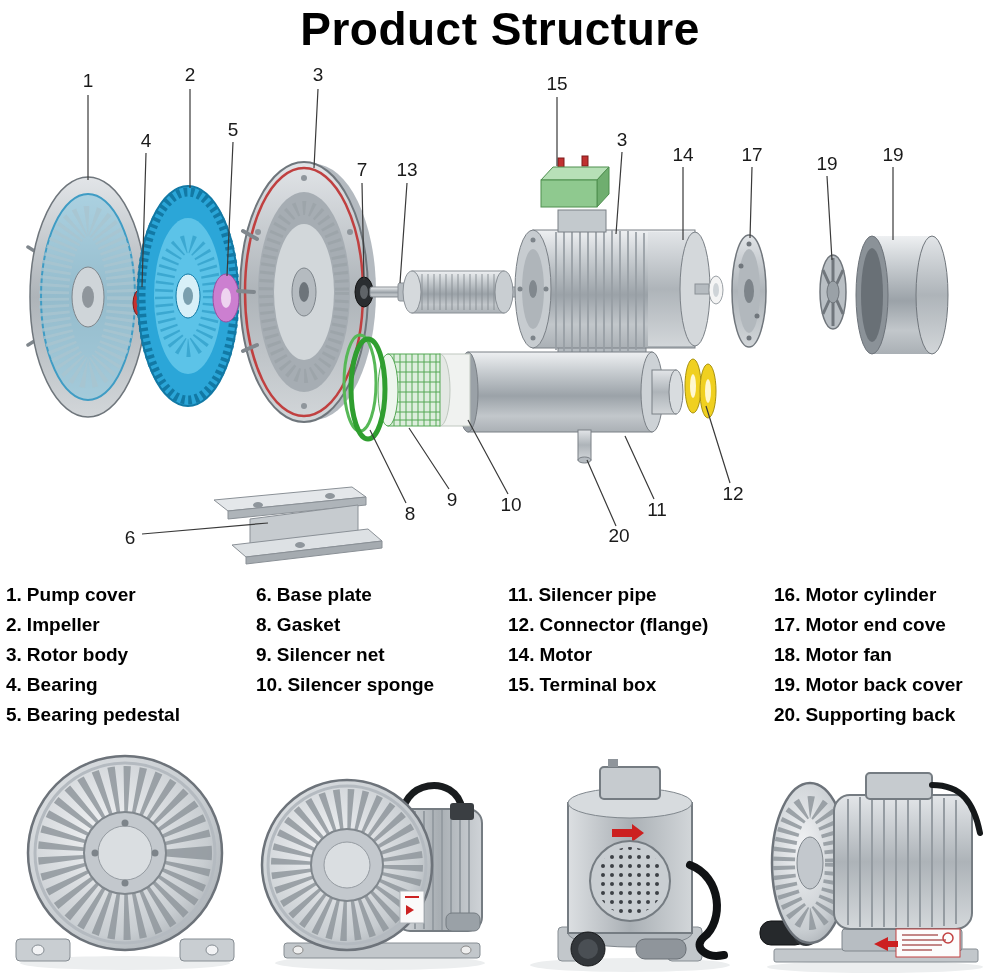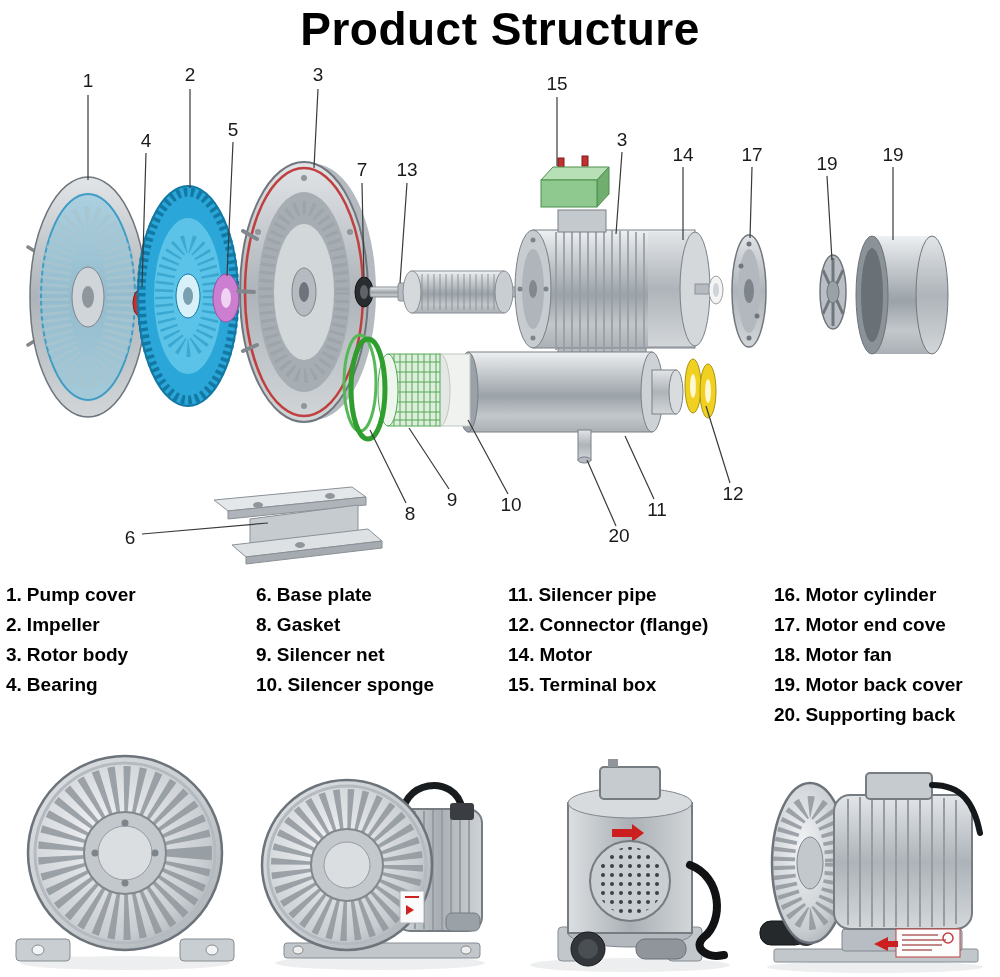--- a/index.html
+++ b/index.html
@@ -221,20 +221,21 @@
   <span class="co" style="left:827px;top:164px">19</span>
   <span class="co" style="left:893px;top:155px">19</span>
   <span class="co" style="left:619px;top:536px">20</span>
 
   <div class="legend">
     <div class="lg-col lg-c1">
       <div class="lg-item"><span class="lg-num">1.</span><span>Pump cover</span></div>
       <div class="lg-item"><span class="lg-num">2.</span><span>Impeller</span></div>
       <div class="lg-item"><span class="lg-num">3.</span><span>Rotor body</span></div>
       <div class="lg-item"><span class="lg-num">4.</span><span>Bearing</span></div>
+      <div class="lg-item"><span class="lg-num">5.</span><span>Bearing pedestal</span></div>
     </div>
     <div class="lg-col lg-c2">
       <div class="lg-item"><span class="lg-num">6.</span><span>Base plate</span></div>
       <div class="lg-item"><span class="lg-num">8.</span><span>Gasket</span></div>
       <div class="lg-item"><span class="lg-num">9.</span><span>Silencer net</span></div>
       <div class="lg-item"><span class="lg-num">10.</span><span>Silencer sponge</span></div>
     </div>
     <div class="lg-col lg-c3">
       <div class="lg-item"><span class="lg-num">11.</span><span>Silencer pipe</span></div>
       <div class="lg-item"><span class="lg-num">12.</span><span>Connector (flange)</span></div>

